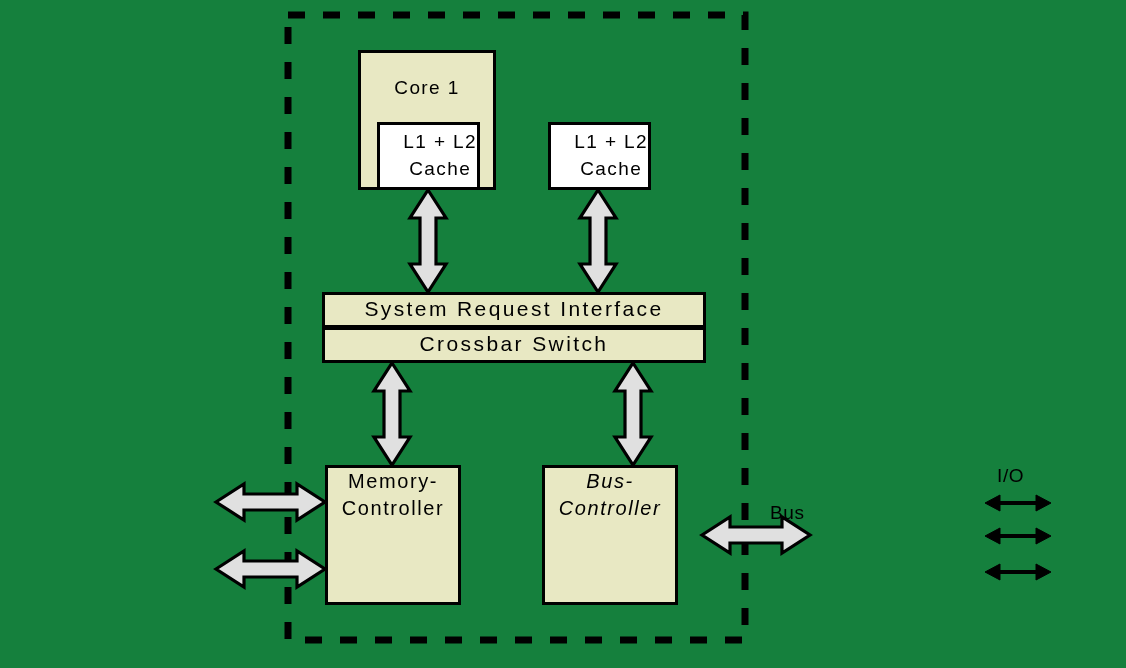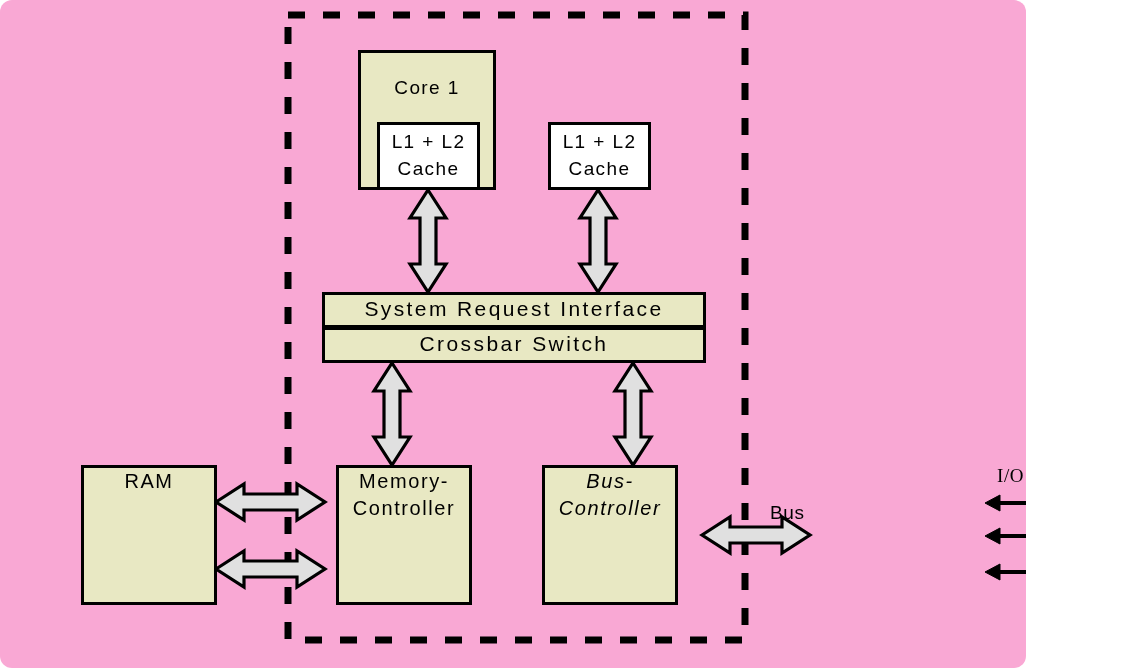--- a/index.html
+++ b/index.html
@@ -5,25 +5,24 @@
   html, body {
     margin: 0;
     padding: 0;
     background: #ffffff;
   }
   body {
     font-family: "Liberation Sans", sans-serif;
   }
   #stage {
     position: relative;
-    width: 1026px;
+    width: 1126px;
     height: 668px;
-    background: #f9a8d4;
+    background: #15803d;
     overflow: hidden;
-    border-radius: 12px;
   }
   .svg-layer {
     position: absolute;
     left: 0;
     top: 0;
     width: 1126px;
     height: 668px;
   }
   .box {
     position: absolute;
@@ -61,21 +60,21 @@
     justify-content: flex-start;
     padding-top: 22px;
   }
   .cache-box {
     position: absolute;
     box-sizing: border-box;
     background: #ffffff;
     border: 3px solid #000000;
     display: flex;
     align-items: center;
-    justify-content: center;
+    justify-content: flex-end;
     text-align: center;
   }
   .free-label {
     position: absolute;
     font-size: 19px;
     letter-spacing: 0.6px;
     color: #000000;
     white-space: nowrap;
   }
 </style>
@@ -135,35 +134,32 @@
   </div>
 
   <div class="box" style="left:322px; top:292px; width:384px; height:36px;">
     <span class="lbl lbl-bar">System Request Interface</span>
   </div>
 
   <div class="box" style="left:322px; top:327px; width:384px; height:36px;">
     <span class="lbl lbl-bar">Crossbar Switch</span>
   </div>
 
-  <div class="box" style="left:81px; top:465px; width:136px; height:140px;">
-    <span class="lbl">RAM</span>
-  </div>
 
-  <div class="box" style="left:336px; top:465px; width:136px; height:140px;">
+  <div class="box" style="left:325px; top:465px; width:136px; height:140px;">
     <span class="lbl">Memory-
 Controller</span>
   </div>
 
   <div class="box" style="left:542px; top:465px; width:136px; height:140px;font-style:italic;">
     <span class="lbl">Bus-
 Controller</span>
   </div>
 
 
   <div class="free-label" style="left:770px; top:502px;">
     <span>Bus</span>
   </div>
-  <div class="free-label" style="left:997px; top:465px;font-family:Liberation Serif, serif;">
+  <div class="free-label" style="left:997px; top:465px;">
     <span>I/O</span>
   </div>
 
 </div>
 
 </body></html>

